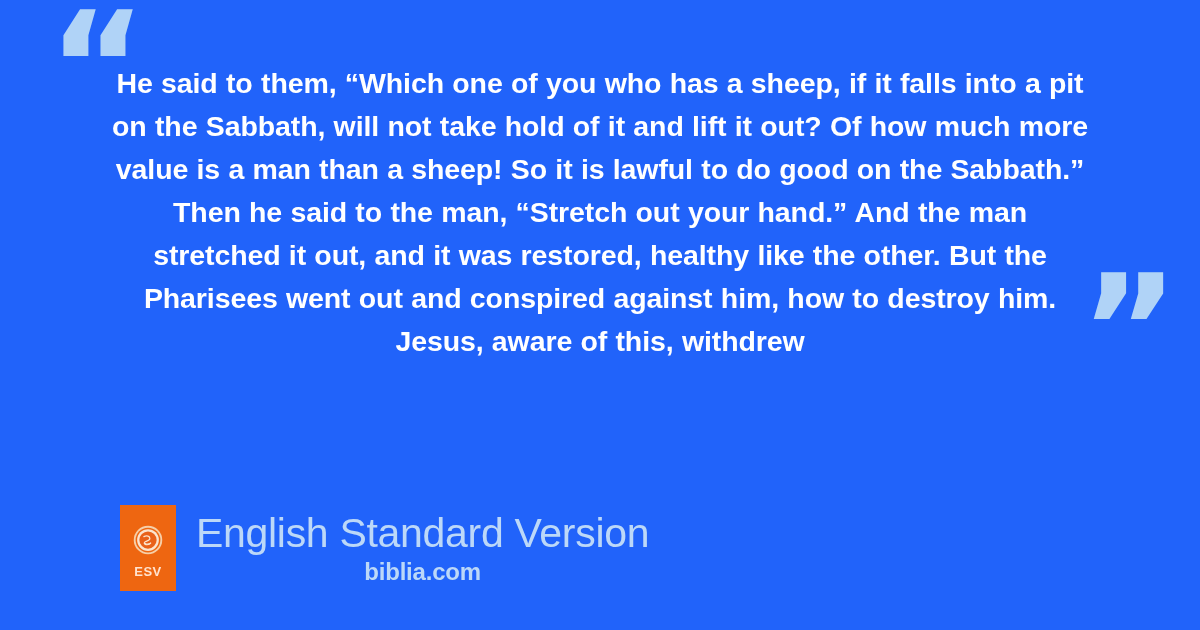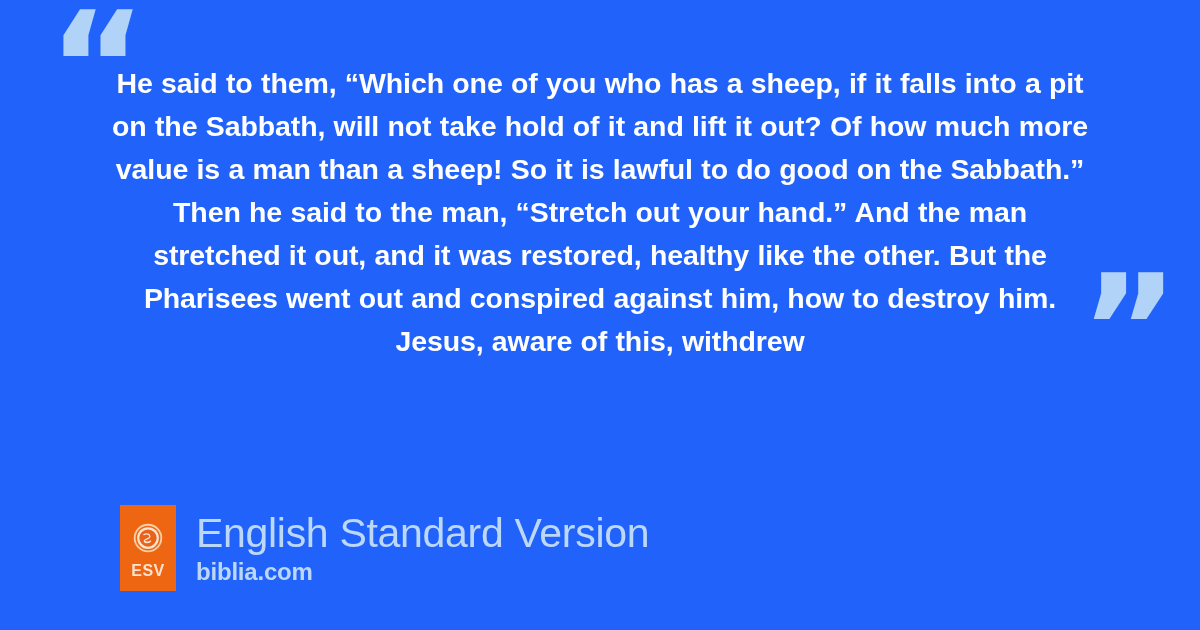--- a/index.html
+++ b/index.html
@@ -84,21 +84,21 @@
     width: 30px;
     height: 30px;
     margin-top: 6px;
     display: block;
   }
   .logo-abbr {
     margin-top: 10px;
     color: #ffe2cf;
     font-family: "Liberation Sans", sans-serif;
     font-weight: 700;
-    font-size: 16px;
+    font-size: 13px;
     letter-spacing: 0.5px;
     line-height: 1;
   }
 
   .brand-text {
     margin-left: 20px;
     display: flex;
     flex-direction: column;
     justify-content: center;
   }
@@ -111,20 +111,21 @@
     letter-spacing: -0.3px;
   }
   .brand-site {
     margin-top: 2px;
     color: #bcd8f8;
     font-family: "Liberation Sans", sans-serif;
     font-weight: 700;
     font-size: 24px;
     line-height: 28px;
     letter-spacing: -0.2px;
+    text-align: center;
   }
 </style>
 </head>
 <body>
 
 <div class="poster">
 
   <div class="quote-mark quote-open">“</div>
 
   <div class="quote-mark quote-close">”</div>

